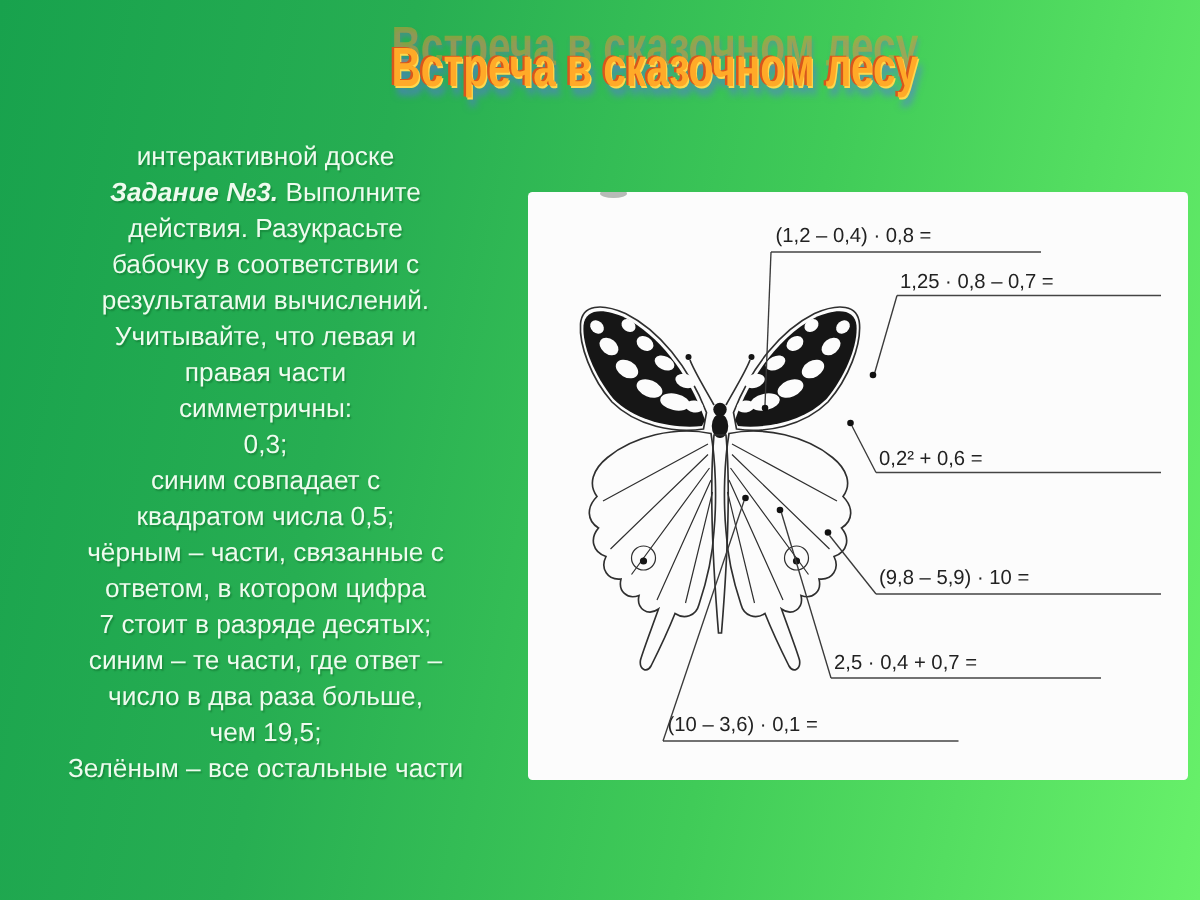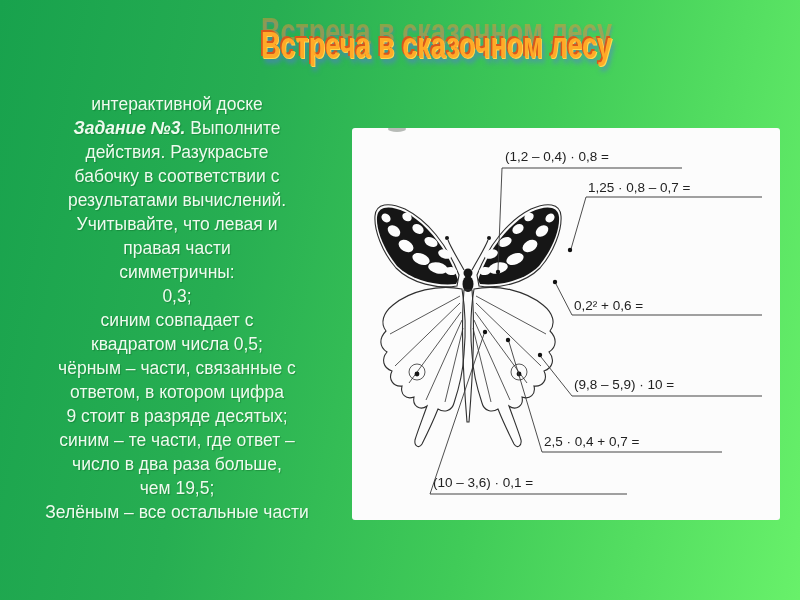--- a/index.html
+++ b/index.html
@@ -26,21 +26,21 @@
   
   .task-text{
     position:absolute;left:8px;top:92px;width:338px;
     color:#eefbee;font-size:17.5px;line-height:24px;text-align:center;
     text-shadow:1px 1px 1px rgba(0,70,20,.3);
   }
   .task-text .tl{min-height:24px;}
   
   .panel{
     position:absolute;left:352px;top:128px;width:428px;height:392px;
-    background:#fcfcfc;border-radius:3px;
+    background:#fcfcfc;border-radius:3px;padding-left:12px;
   }
   .panel svg{display:block;width:428px;height:392px;}
   svg text{font-family:"Liberation Sans",sans-serif;font-size:13.5px;fill:#222;}
   .ink{stroke:#2f2f2f;fill:none;stroke-width:1.1;}
   .blk{fill:#161616;stroke:none;}
   .cell{fill:#fcfcfc;stroke:none;}
   .vein{stroke:#2f2f2f;stroke-width:.8;fill:none;}
   .ansline{stroke:#444;stroke-width:1;}
   .leader{stroke:#3a3a3a;stroke-width:.9;fill:none;}
   .dot{fill:#111;stroke:none;}
@@ -62,21 +62,21 @@
     <div class="tl">бабочку в соответствии с</div>
     <div class="tl">результатами вычислений.</div>
     <div class="tl">Учитывайте, что левая и</div>
     <div class="tl">правая части</div>
     <div class="tl">симметричны:</div>
     <div class="tl">0,3;</div>
     <div class="tl">синим совпадает с</div>
     <div class="tl">квадратом числа 0,5;</div>
     <div class="tl">чёрным – части, связанные с</div>
     <div class="tl">ответом, в котором цифра</div>
-    <div class="tl">9 стоит в разряде десятых;</div>
+    <div class="tl">7 стоит в разряде десятых;</div>
     <div class="tl">синим – те части, где ответ –</div>
     <div class="tl">число в два раза больше,</div>
     <div class="tl">чем 19,5;</div>
     <div class="tl">Зелёным – все остальные части</div>
   </div>
 
   <div class="panel">
     <svg viewBox="0 0 428 392">
 
       <ellipse cx="45" cy="1" rx="9" ry="3" fill="#9aa09a" opacity="0.7"></ellipse>

